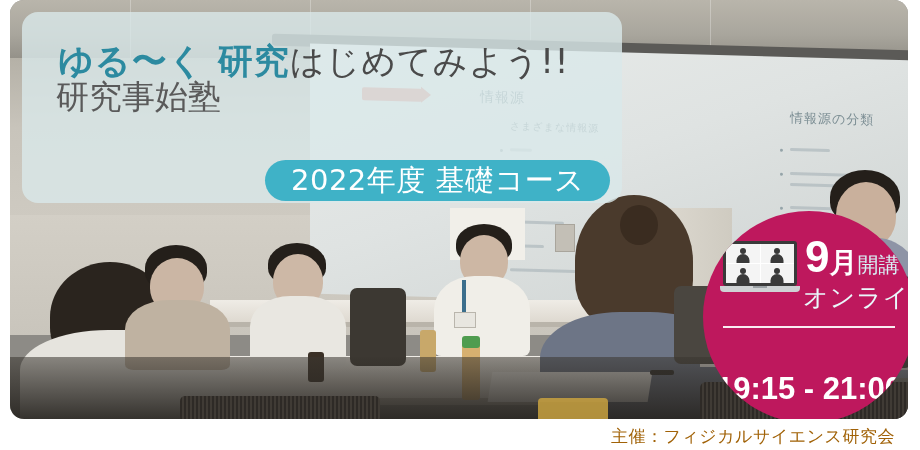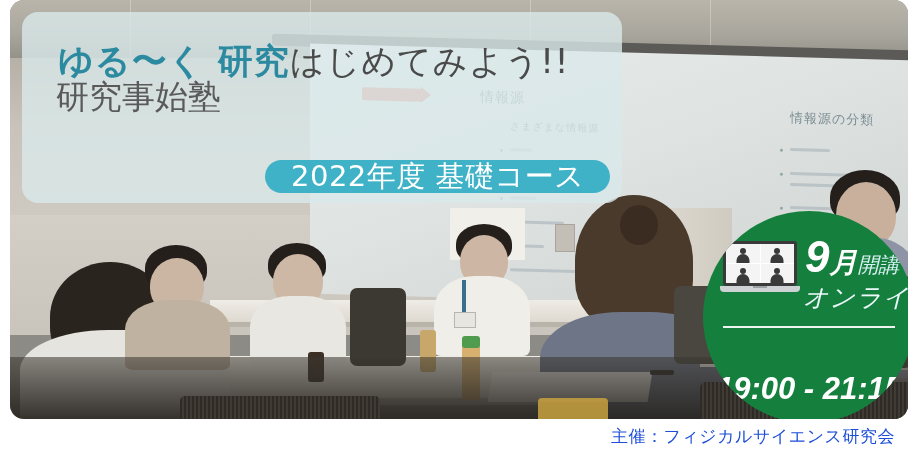--- a/index.html
+++ b/index.html
@@ -85,35 +85,34 @@
   .ln2 .jp{
     color:#5a5a5a;font-size:33px;letter-spacing:0px;line-height:1;
     font-family:"DejaVu Sans","Liberation Sans",sans-serif;
     position:relative;top:-6px;
   }
   .ln2 .neo{
     color:#3c3c3c;font-weight:bold;font-size:68px;line-height:.93;letter-spacing:-2px;
     font-family:"Liberation Sans","DejaVu Sans",sans-serif;
   }
   .pill{
-    position:absolute;left:243px;top:148px;height:33px;
+    position:absolute;left:243px;top:148px;height:41px;
     background:#3fb2c7;border-radius:23px;
     display:flex;align-items:center;justify-content:flex-start;padding:0 26px;
   }
   .pill span{
     color:#ffffff;font-size:29px;letter-spacing:.5px;white-space:nowrap;
     font-family:"DejaVu Sans","Liberation Sans",sans-serif;
   }
 
   
   .badge{
     position:absolute;left:693px;top:211px;width:212px;height:212px;
-    border-radius:50%;background:#15803d;
+    border-radius:50%;background:#be185d;
     overflow:hidden;
-    font-style:italic;
   }
   .badge-top{position:absolute;left:0;top:24px;width:100%;height:80px;}
   .laptop{position:absolute;left:17px;top:6px;width:80px;height:56px;}
   .lt-screen{position:absolute;left:3px;top:0;width:74px;height:45px;
     background:#3a3a3a;border-radius:3px;}
   .lt-inner{position:absolute;left:3px;top:3px;width:68px;height:39px;background:#ffffff;
      display:grid;grid-template-columns:1fr 1fr;grid-template-rows:1fr 1fr;gap:1px;}
   .lt-cell{background:#f4f4f4;position:relative;overflow:hidden;}
   .lt-cell i{position:absolute;left:50%;top:4px;width:6px;height:6px;border-radius:50%;
       background:#3a3a3a;transform:translateX(-50%);}
@@ -138,21 +137,21 @@
      font-family:"DejaVu Sans","Liberation Sans",sans-serif;}
   .b-time{position:absolute;left:0;top:160px;width:100%;text-align:center;
      font-size:31px;font-weight:bold;color:#ffffff;letter-spacing:0px;white-space:nowrap;
      font-family:"Liberation Sans","DejaVu Sans",sans-serif;}
 
   
   .footer{
     position:absolute;left:0;top:419px;width:920px;height:31px;background:#ffffff;
   }
   .footer span{
-    position:absolute;right:25px;top:6px;color:#1d4ed8;font-size:17px;letter-spacing:.5px;
+    position:absolute;right:25px;top:6px;color:#a16207;font-size:17px;letter-spacing:.5px;
     font-family:"DejaVu Sans","Liberation Sans",sans-serif;white-space:nowrap;
   }
 </style>
 </head>
 <body>
 
 <div id="banner">
 
   <div class="photo">
 
@@ -311,21 +310,21 @@
         <div class="b-month">
           <span class="num">9</span><span class="ji">月</span><span class="kai">開講</span>
         </div>
 
         <div class="b-online">オンライン</div>
       </div>
 
       <div class="b-rule"></div>
 
 
-      <div class="b-time">19:00 - 21:15</div>
+      <div class="b-time">19:15 - 21:00</div>
     </div>
 
   </div>
 
   <div class="footer">
     <span>主催：フィジカルサイエンス研究会</span>
   </div>
 
 </div>
 

